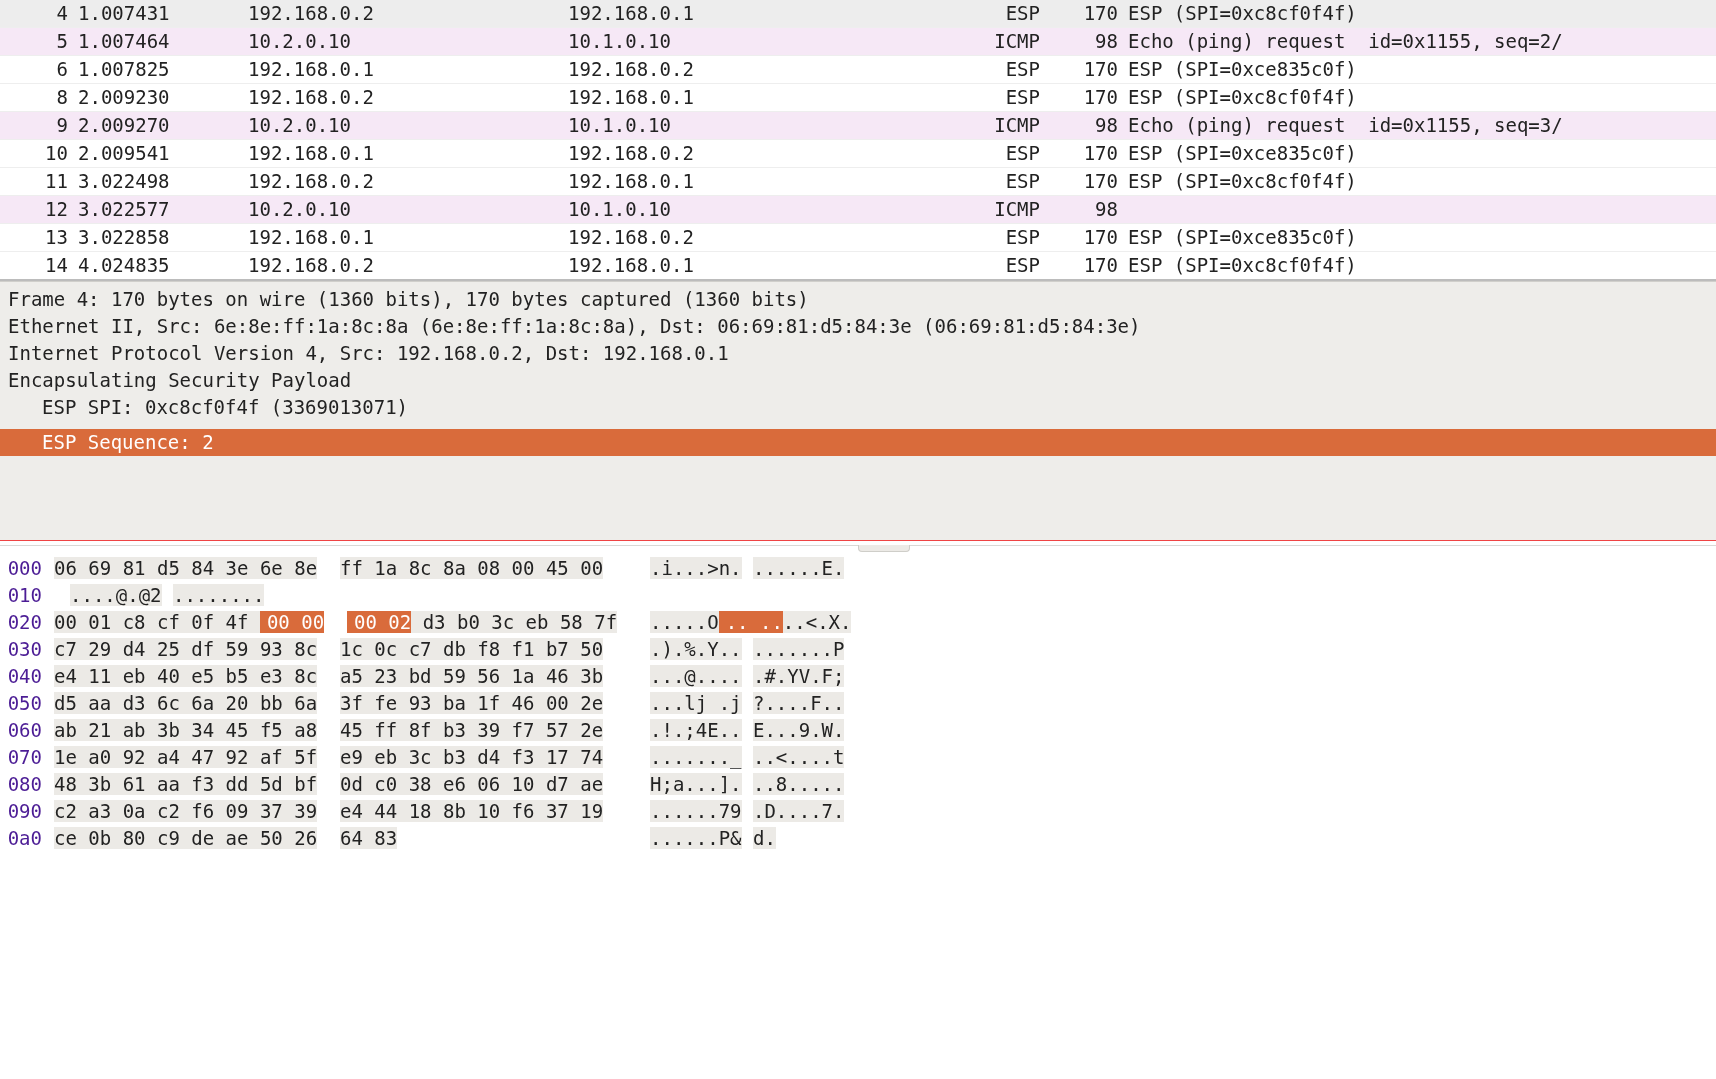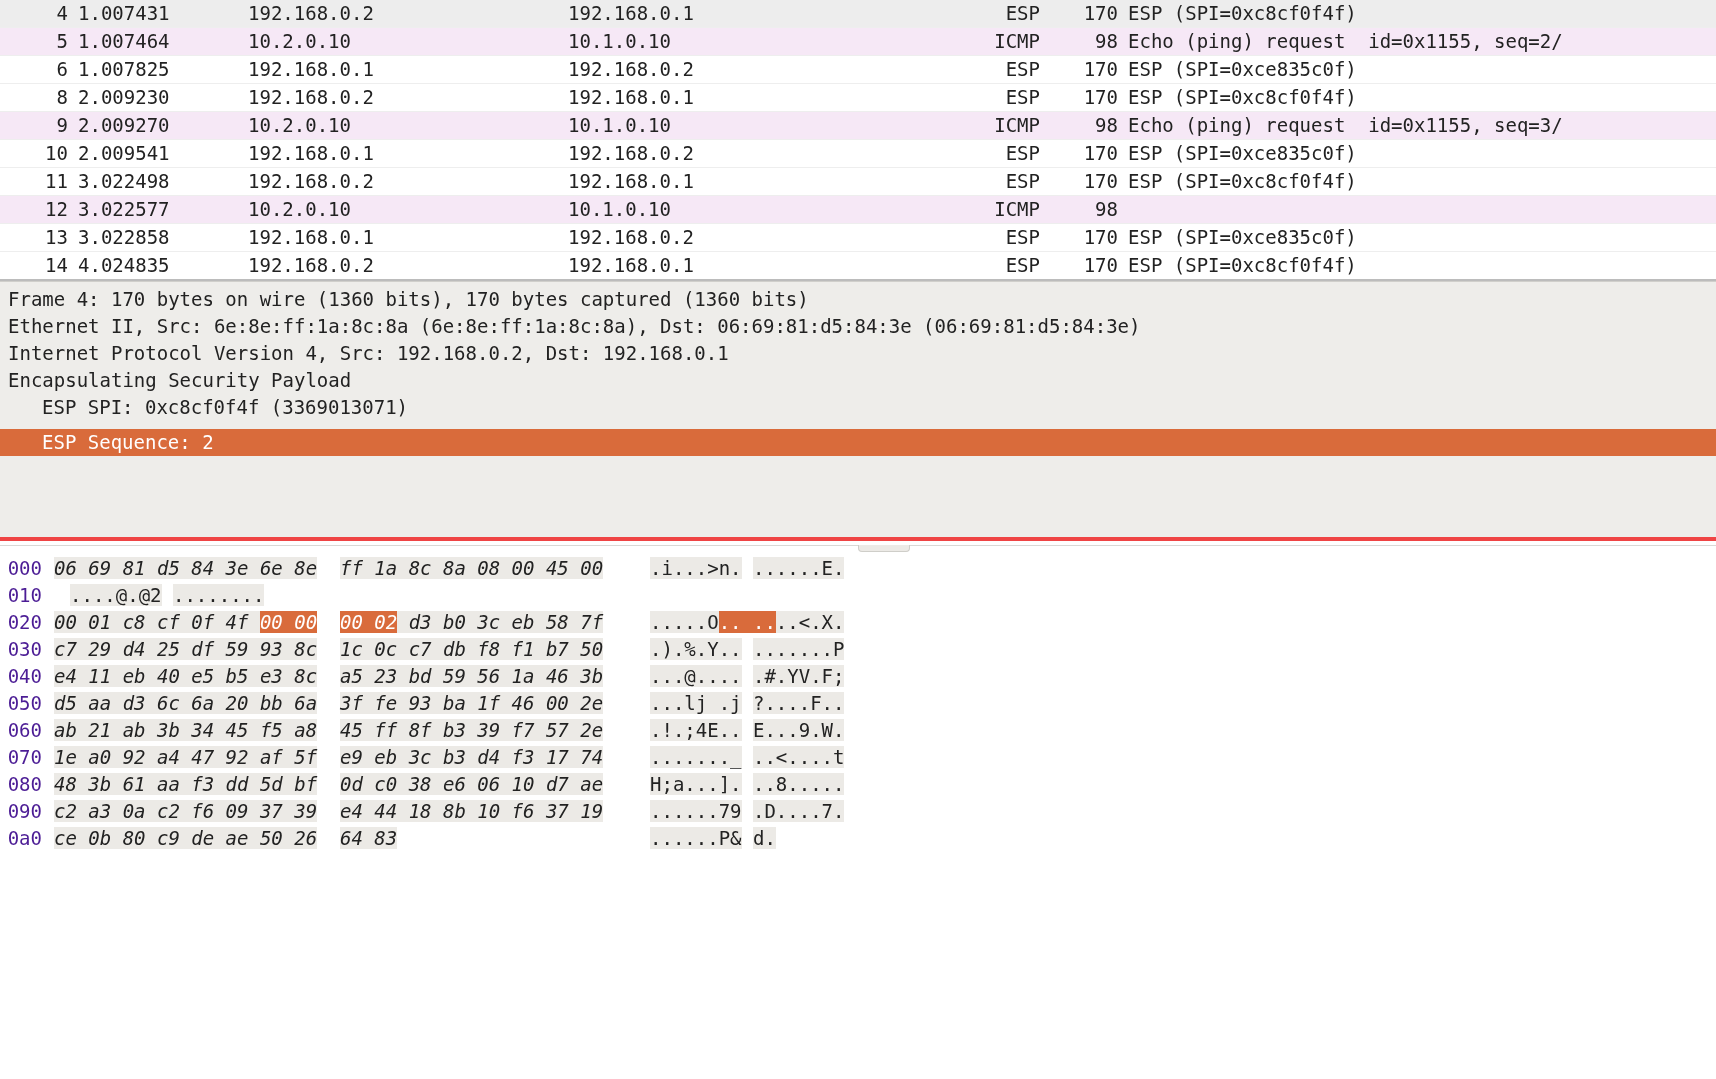--- a/index.html
+++ b/index.html
@@ -13,33 +13,33 @@
   .packet-list .row.icmp{background:#f6e8f6;}
   .packet-list .row.esp{background:#ffffff;}
   .col-num{width:68px;text-align:right;}
   .col-time{width:180px;padding-left:10px;}
   .col-src{width:320px;}
   .col-dst{width:352px;}
   .col-proto{width:120px;text-align:right;}
   .col-len{width:78px;text-align:right;}
   .col-info{flex:1;padding-left:10px;overflow:hidden;}
   
-  .details{background:#eeedea;border-top:1px solid #d0cfcb;border-bottom:4px solid #ef4444;padding:4px 8px 0 8px;min-height:260px;}
+  .details{background:#eeedea;border-top:1px solid #d0cfcb;border-bottom:1px solid #ef4444;padding:4px 8px 0 8px;min-height:260px;}
   .details .node{white-space:pre;}
   .details .indent{padding-left:34px;}
   .details .hl{background:#d96b3b;color:#fff;display:block;margin:8px -8px;padding:0 8px 0 42px;}
   
   .hex-wrap{padding:4px 0 0 0;min-height:270px;}
   .hex-sep{height:8px;border-top:1px solid #d9d9d6;margin-bottom:2px;position:relative;}
   .hex-sep::after{content:"";position:absolute;left:50%;top:-1px;width:50px;height:6px;background:#eceae6;border:1px solid #cfcec9;border-top:none;border-radius:0 0 4px 4px;}
   .hex-row{display:flex;white-space:pre;}
   .hex-off{width:48px;text-align:right;color:#4c1d95;padding-right:6px;}
-  .hex-b{width:580px;padding-left:6px;font-style:italic;}
+  .hex-b{width:580px;padding-left:6px;}
   .hex-a{padding-left:22px;}
-  .hlb{background:#d96b3b;color:#fff;}
+  .hlb{background:#d96b3b;color:#fff;padding-left:7px;}
   .fdb{background:#eceae6;}
 </style>
 </head>
 <body>
 
 <div class="pane">
 
   <div class="packet-list" id="packet-list">
       <div class="row sel first"><span class="col-num">4</span><span class="col-time">1.007431</span><span class="col-src">192.168.0.2</span><span class="col-dst">192.168.0.1</span><span class="col-proto">ESP</span><span class="col-len">170</span><span class="col-info">ESP (SPI=0xc8cf0f4f)</span></div>
       <div class="row icmp"><span class="col-num">5</span><span class="col-time">1.007464</span><span class="col-src">10.2.0.10</span><span class="col-dst">10.1.0.10</span><span class="col-proto">ICMP</span><span class="col-len">98</span><span class="col-info">Echo (ping) request  id=0x1155, seq=2/</span></div>

